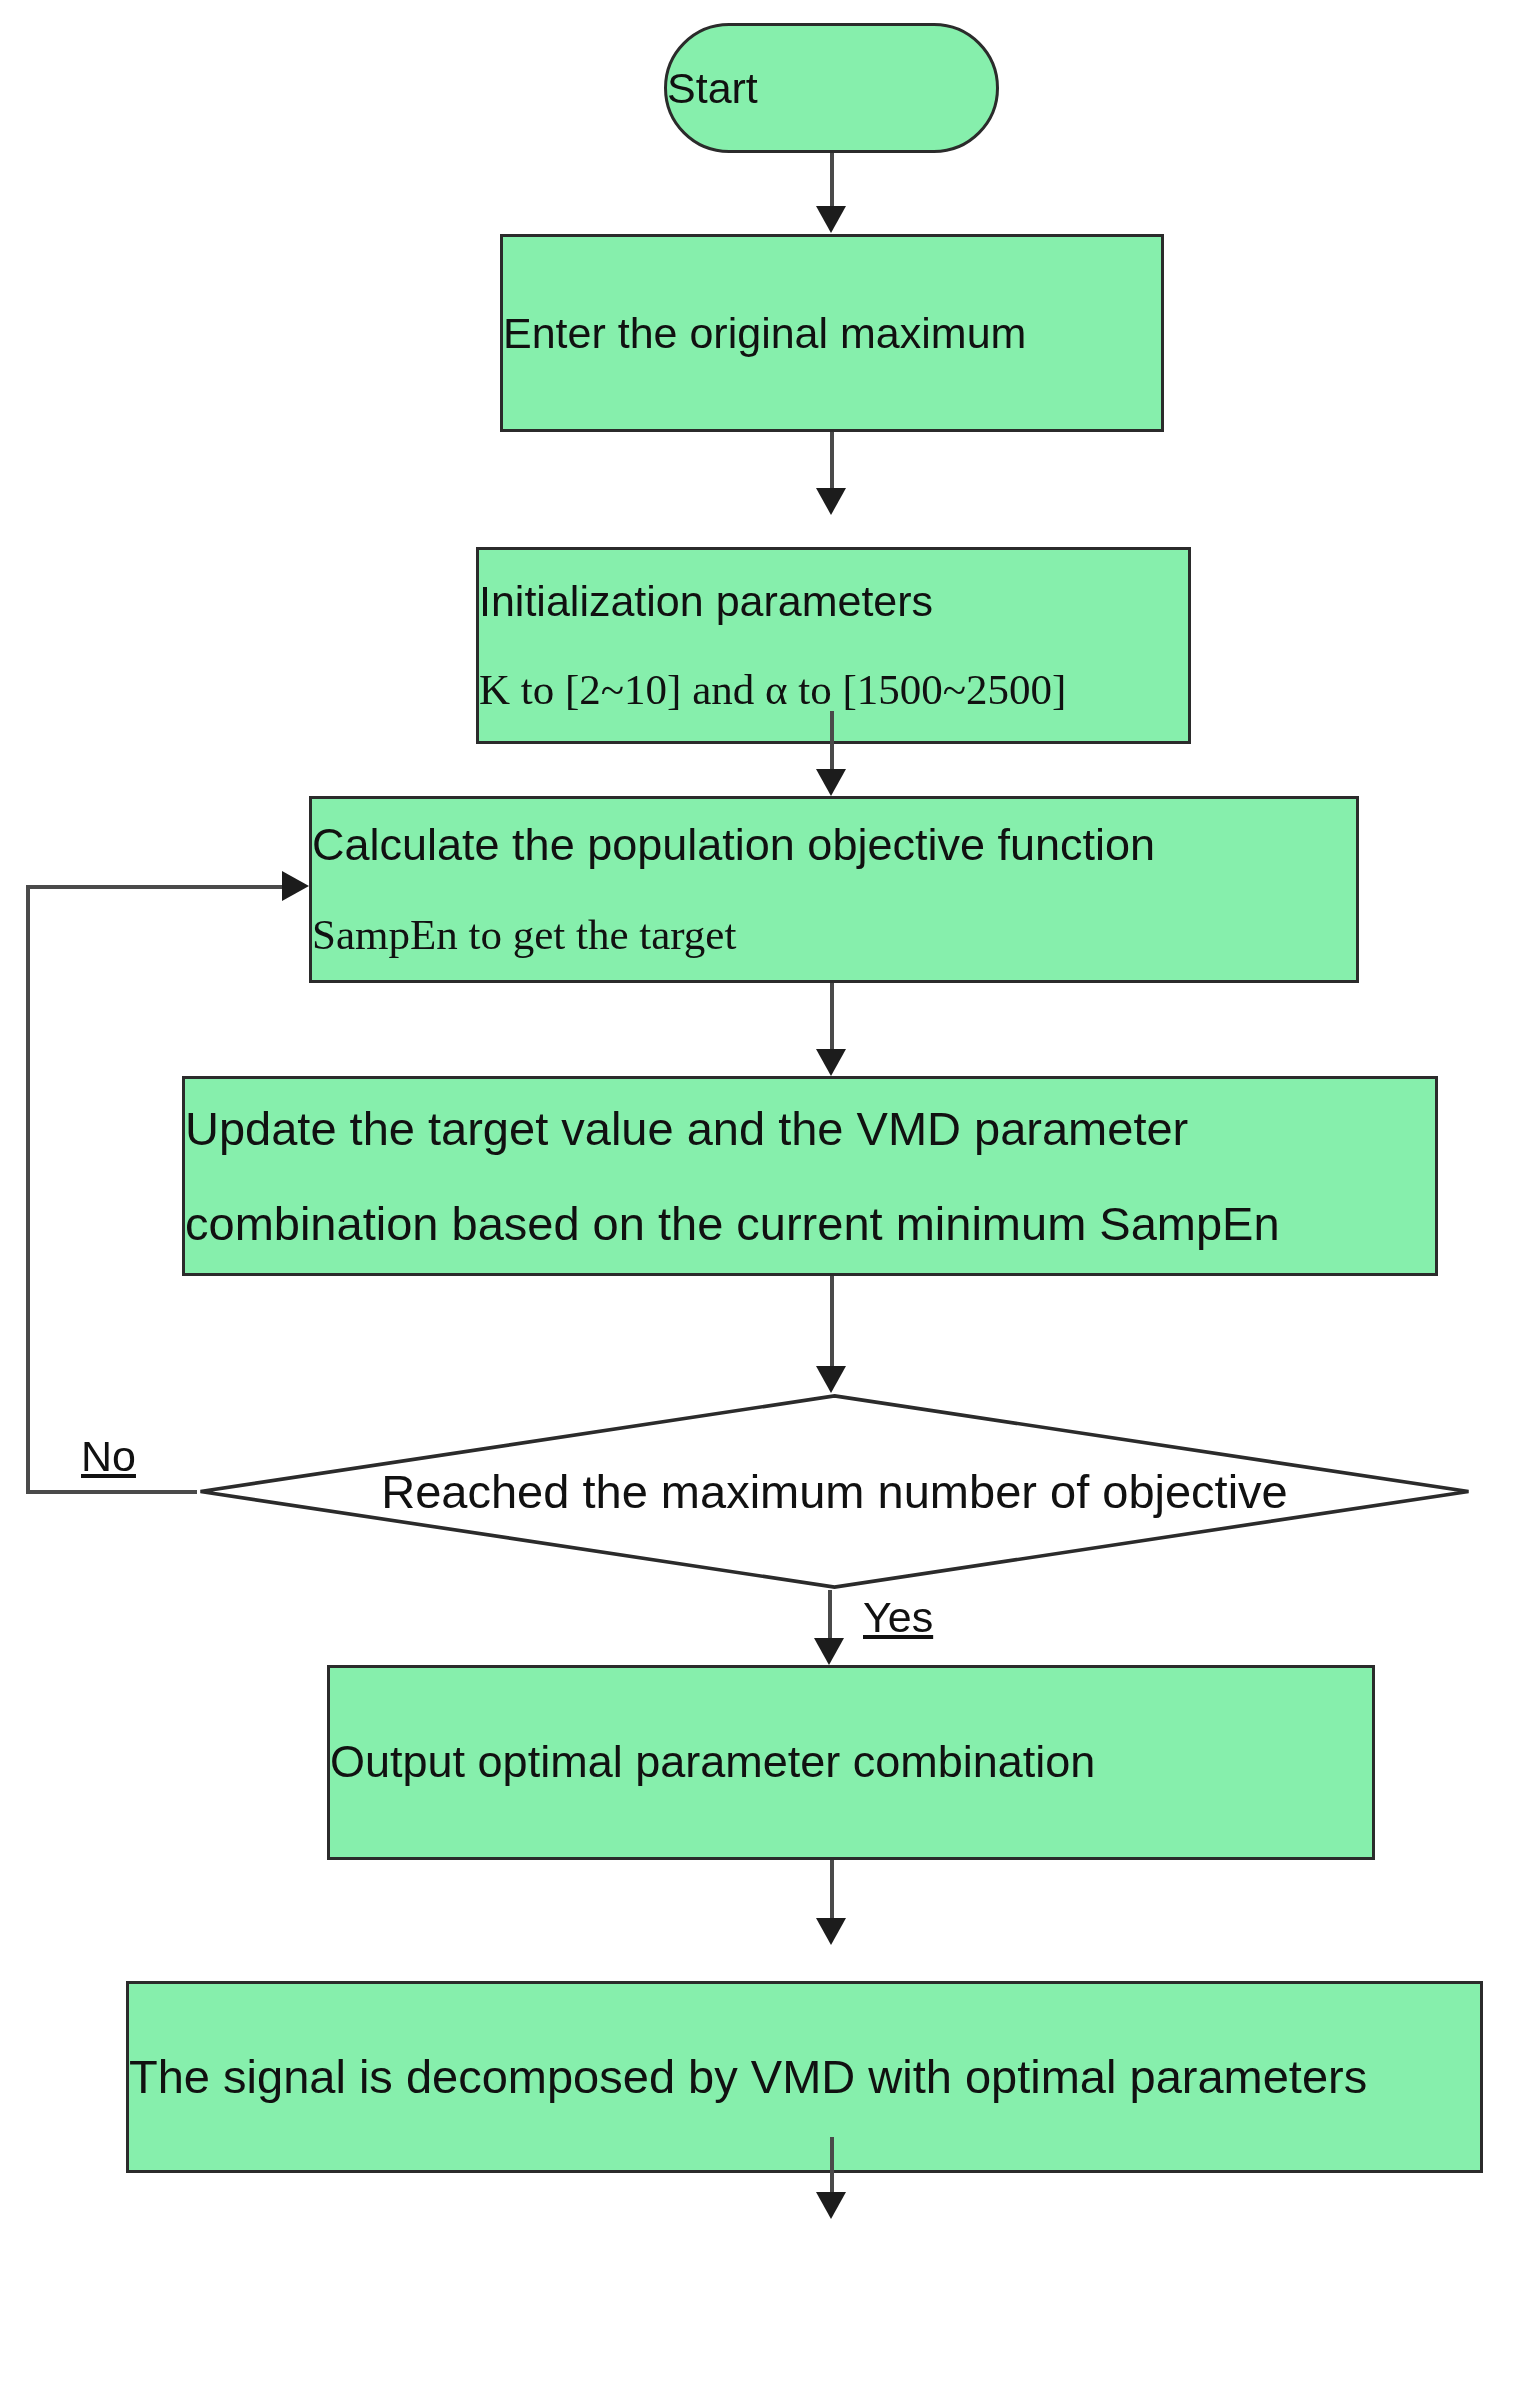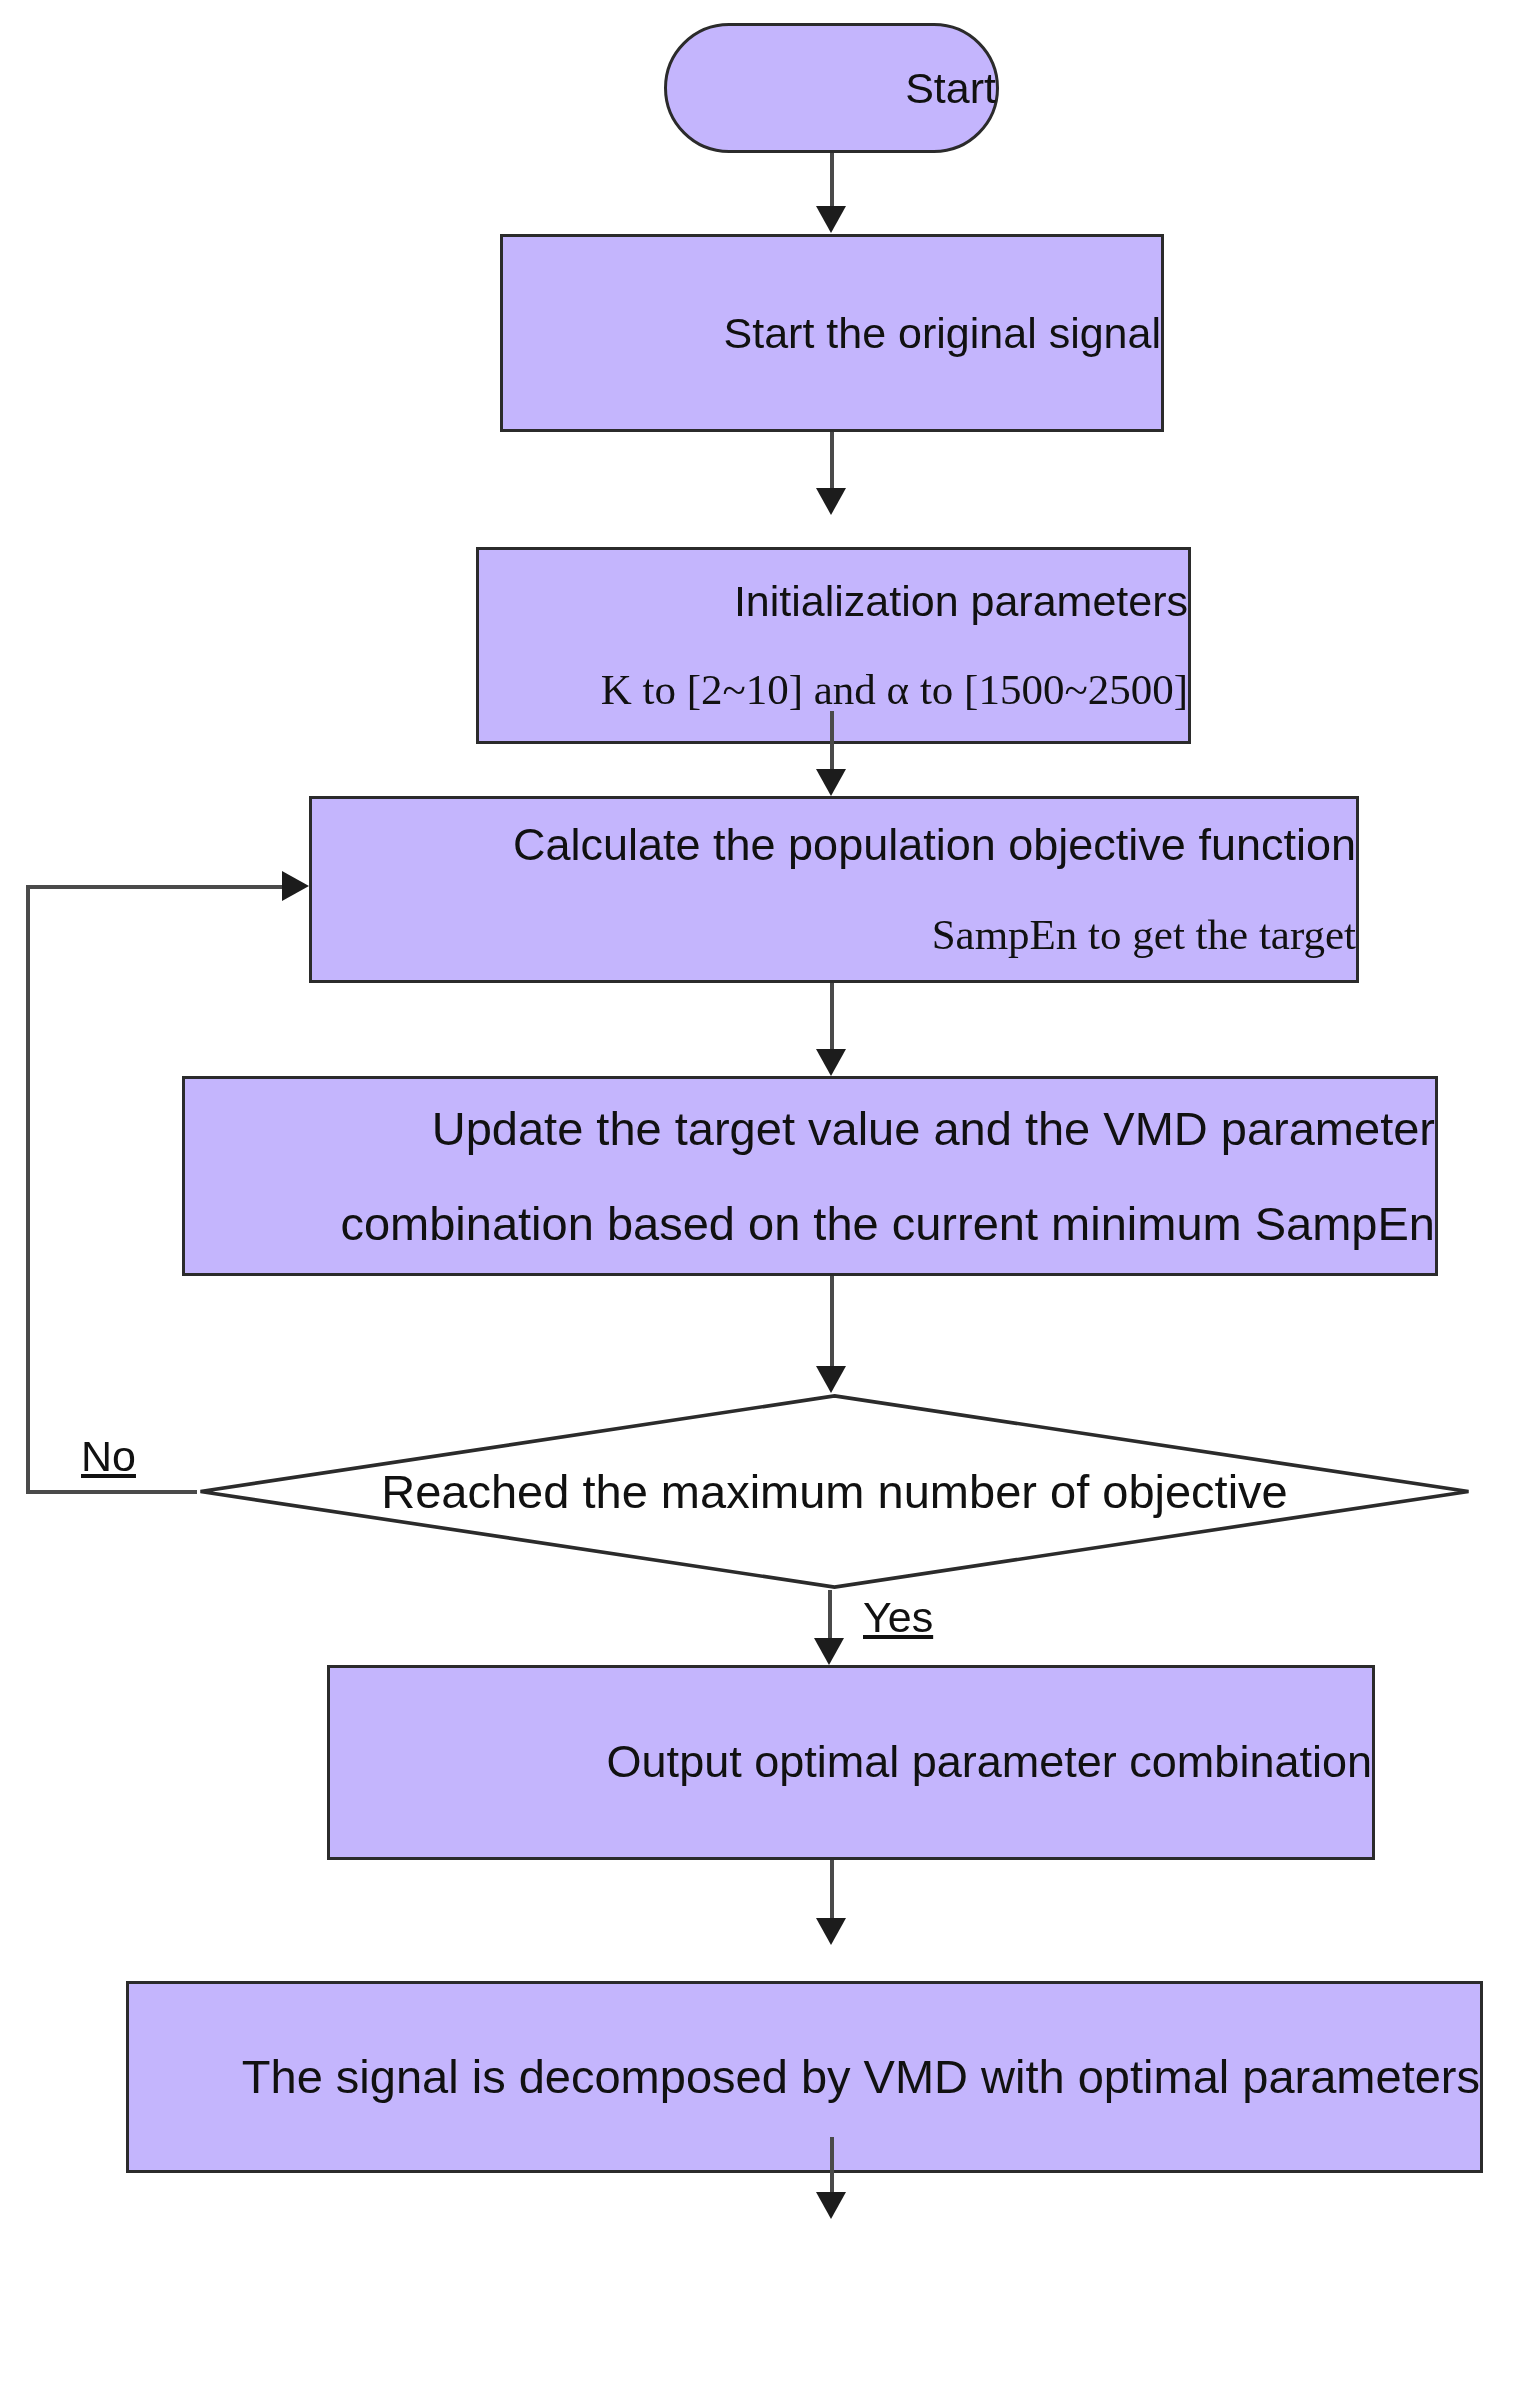--- a/index.html
+++ b/index.html
@@ -15,25 +15,25 @@
     width:1536px;height:2389px;
     background:var(--bg);
     font-family:"Liberation Sans", sans-serif;
     color:var(--text);
     overflow:hidden;
   }
   
   .node{
     position:absolute;
     box-sizing:border-box;
-    background:#c4b5fd;
+    background:#86efac;
     border:3.6px solid var(--border);
     display:flex;
     flex-direction:column;
-    align-items:flex-end;
+    align-items:flex-start;
     justify-content:center;
     text-align:center;
     line-height:1.35;
   }
   .terminator{border-radius:901px;font-size:43px;}
   .process{}
   .t48{font-size:43px;}
   .t50{font-size:45px;}
   .t52{font-size:47px;}
   .serifline{font-family:"Liberation Serif", serif;}
@@ -105,21 +105,21 @@
 <div id="canvas">
 
   <div class="node terminator" id="n-start">
     <span>Start</span>
   </div>
 
   <div class="vline" id="e1"></div>
   <div class="ah-down" id="e1h"></div>
 
   <div class="node process t48" id="n-box1">
-    <span>Start the original signal</span>
+    <span>Enter the original maximum</span>
   </div>
 
   <div class="vline" id="e2"></div>
   <div class="ah-down" id="e2h"></div>
 
   <div class="node process t48" id="n-box2">
     <span>Initialization parameters</span>
     <span class="serifline gap">K to [2~10] and α to [1500~2500]</span>
   </div>
 

